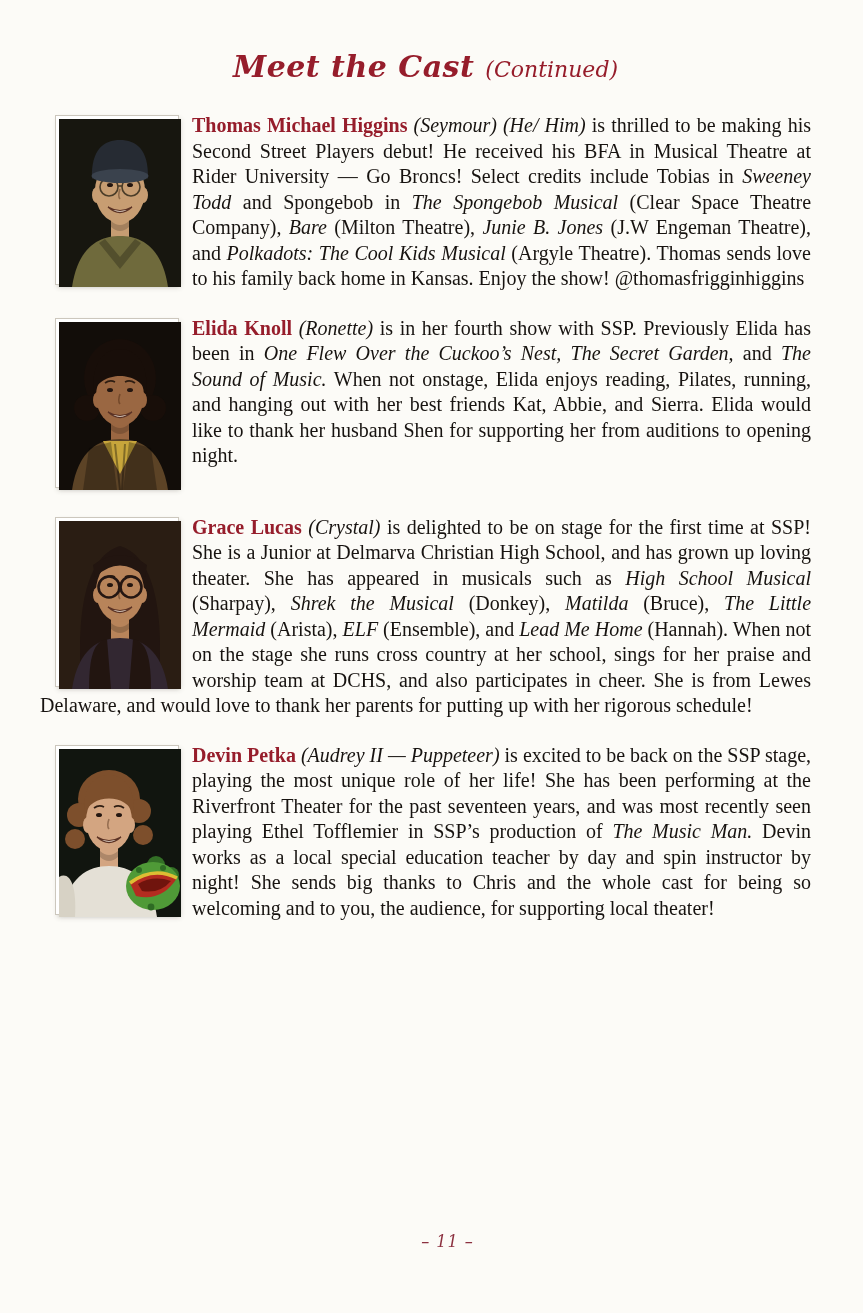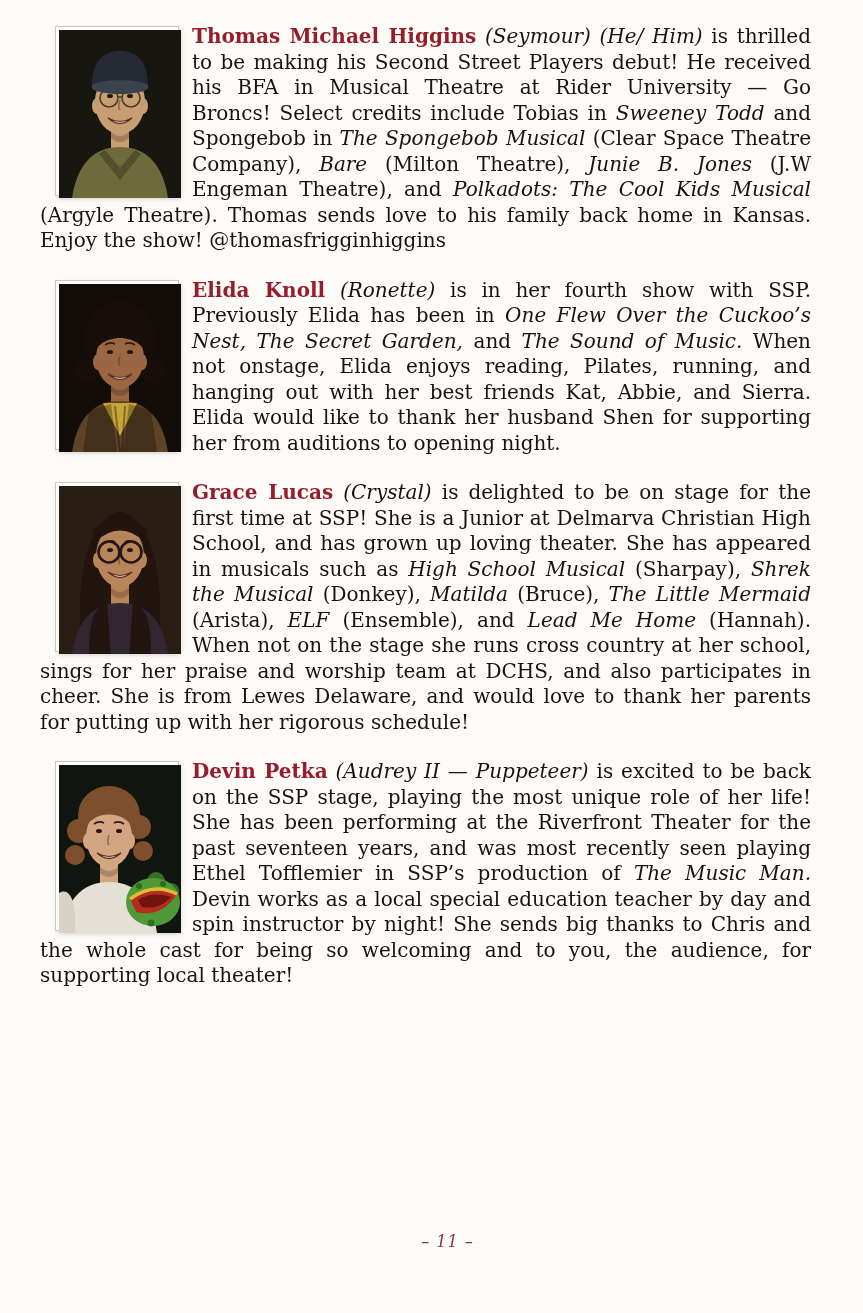--- a/index.html
+++ b/index.html
@@ -58,20 +58,21 @@
   }
   figure.photo svg{
     display:block;
     filter:blur(.55px);
   }
   p.bio-text{
     margin:0;
     font-size:20px;
     line-height:25.5px;
     text-align:justify;
+    font-family:Liberation Serif, serif;
   }
   p.bio-text .cast-name{
     color:var(--accent);
     font-weight:700;
   }
   p.bio-text em{
     font-style:italic;
   }
   .page-number{
     position:absolute;
@@ -83,20 +84,21 @@
     font-size:16px;
     color:#8c3140;
     letter-spacing:1px;
   }
 </style>
 </head>
 <body>
 
 <div class="page">
   <div class="content">
+    <h1 class="page-title"><span>Meet the Cast</span> <span class="continued">(Continued)</span></h1>
     <section>
         <article class="bio">
           <figure class="photo">
             <svg viewBox="0 0 122 168" width="122" height="168" role="img" aria-label="Smiling man wearing a dark baseball cap, glasses and an olive shirt against a dark background">
               <rect width="122" height="168" fill="#17160f"></rect>
               <path d="M52,94 h18 v24 q-9,9 -18,0 Z" fill="#c79d72"></path>
               <path d="M52,102 q9,8 18,0 v6 q-9,8 -18,0 Z" fill="rgba(0,0,0,.18)"></path>
               <path d="M13,168 C19,128 40,117 61,117 C82,117 103,128 109,168 Z" fill="#6f6a3c"></path>
               <path d="M40,124 L61,150 L82,124 L76,120 L61,138 L46,120 Z" fill="rgba(0,0,0,.25)"></path>
               <ellipse cx="38" cy="76" rx="5" ry="8" fill="#c79d72"></ellipse>

